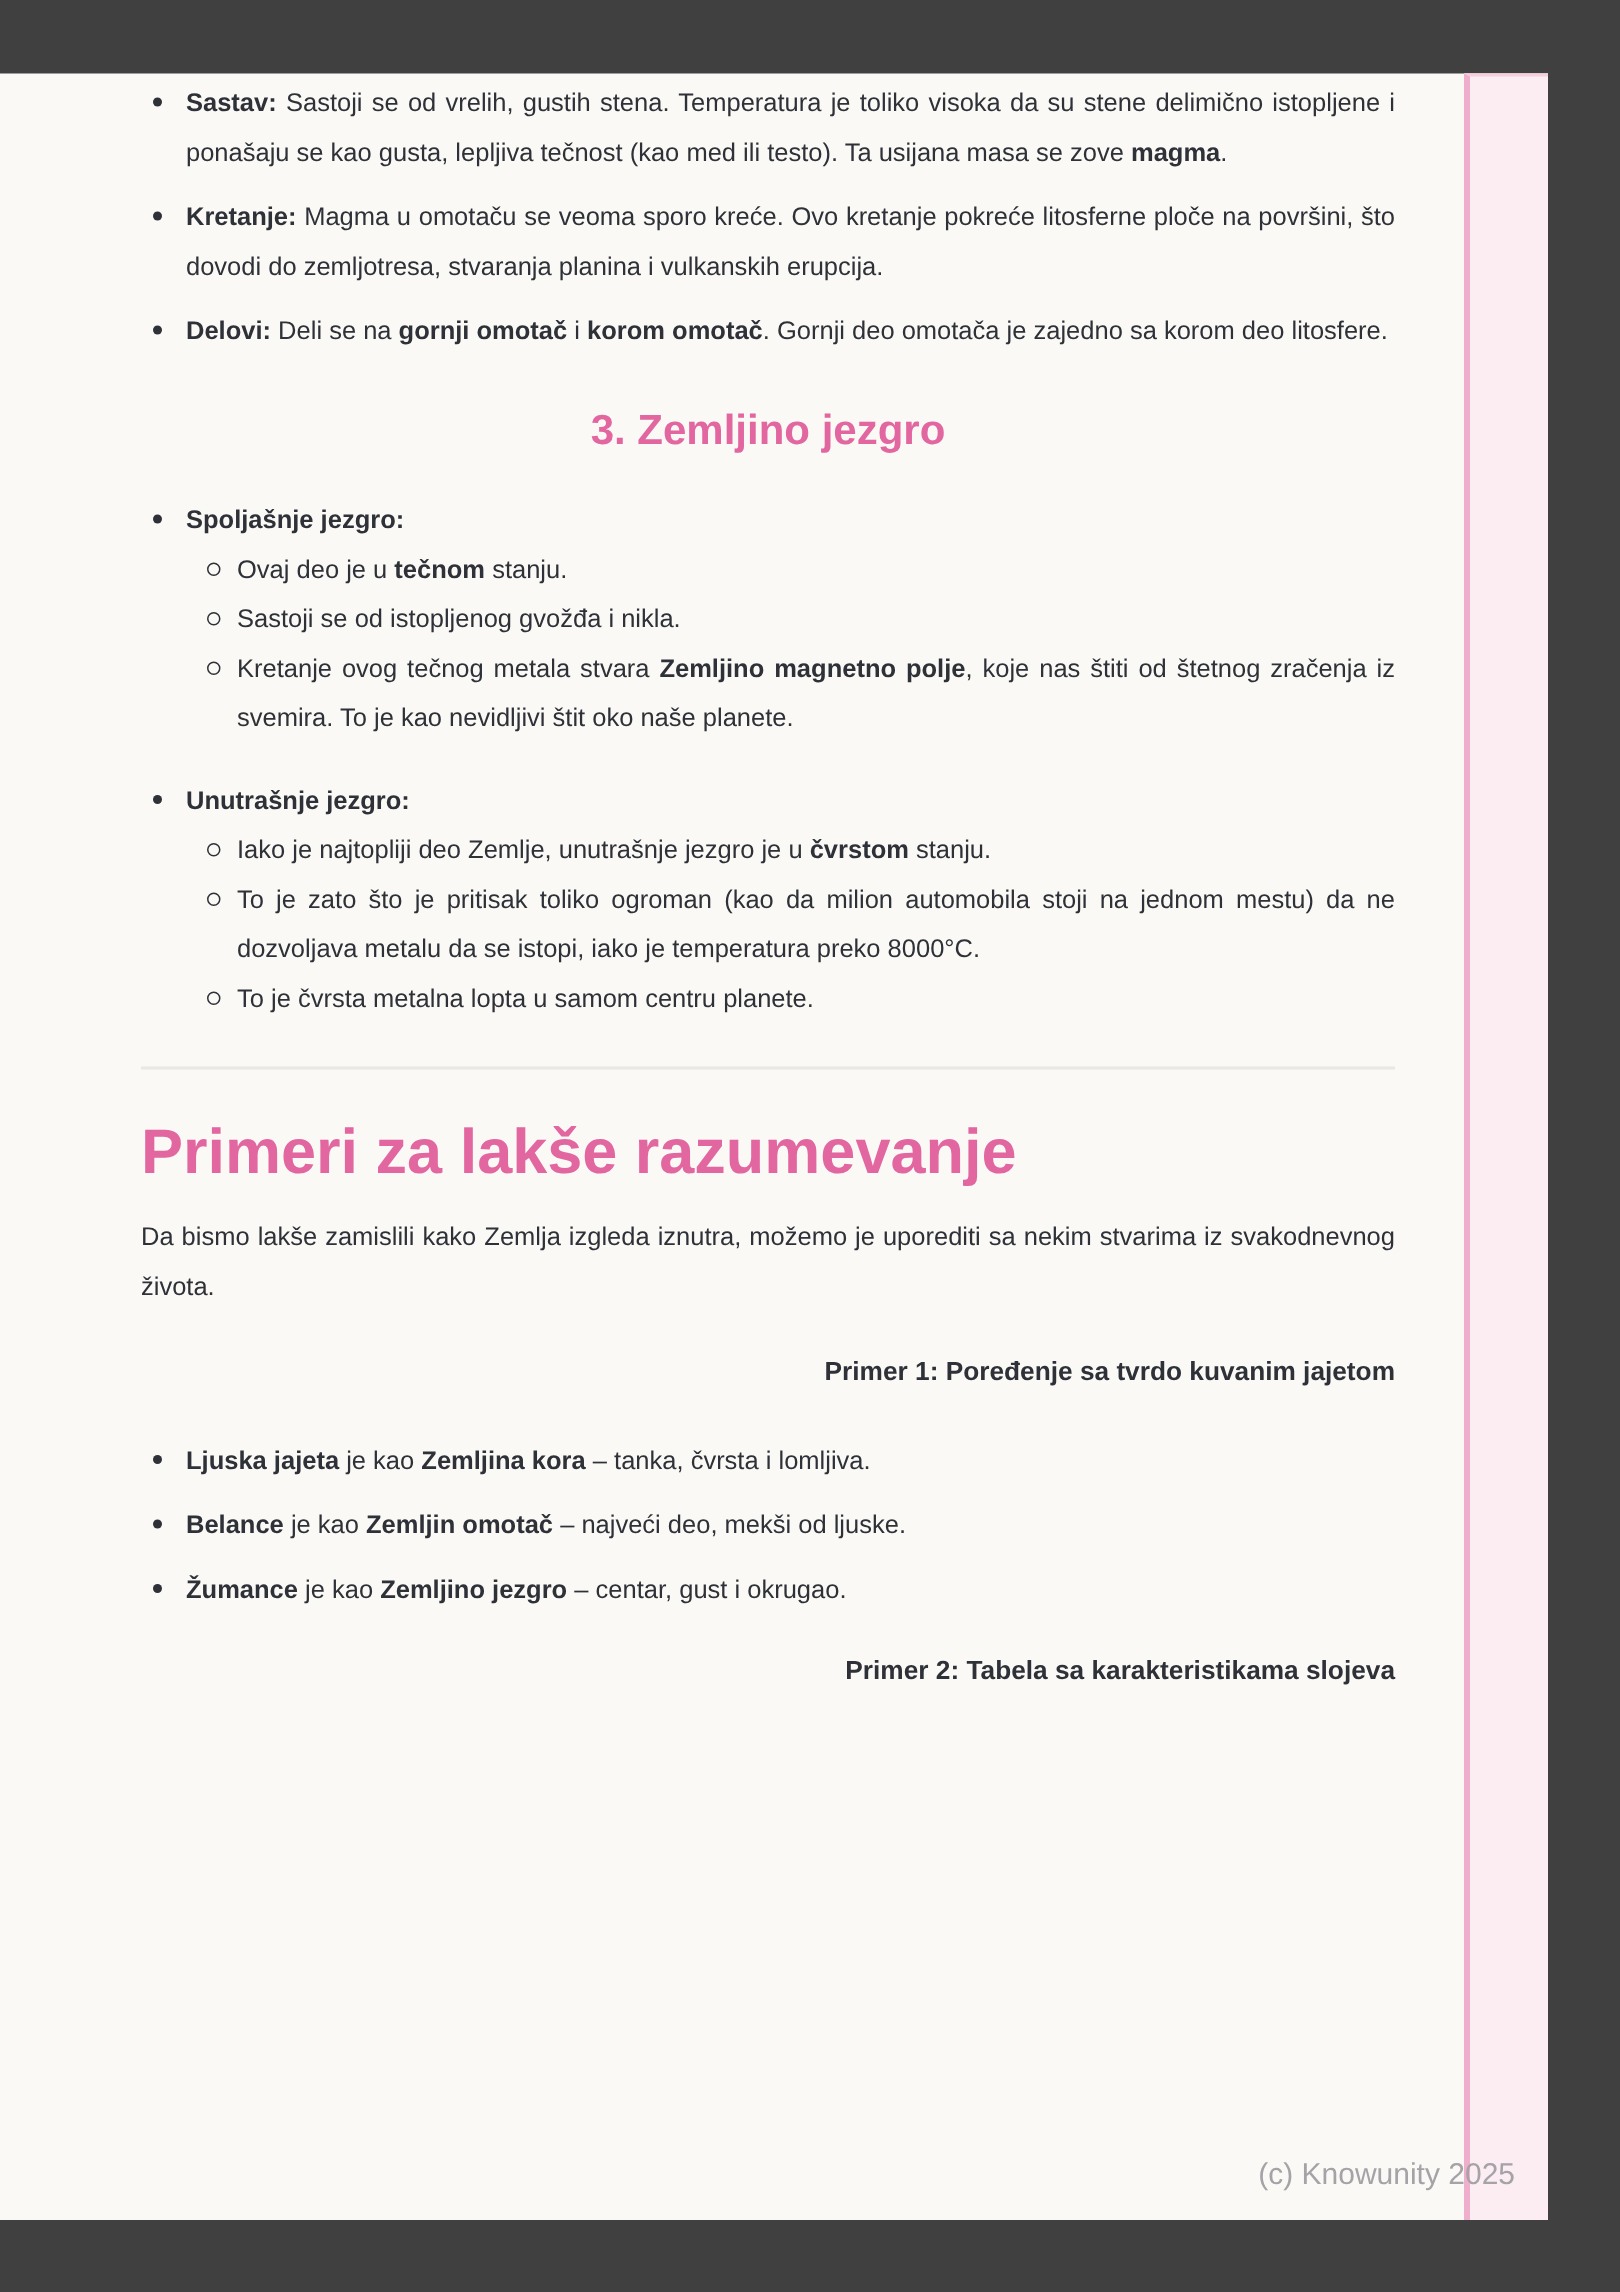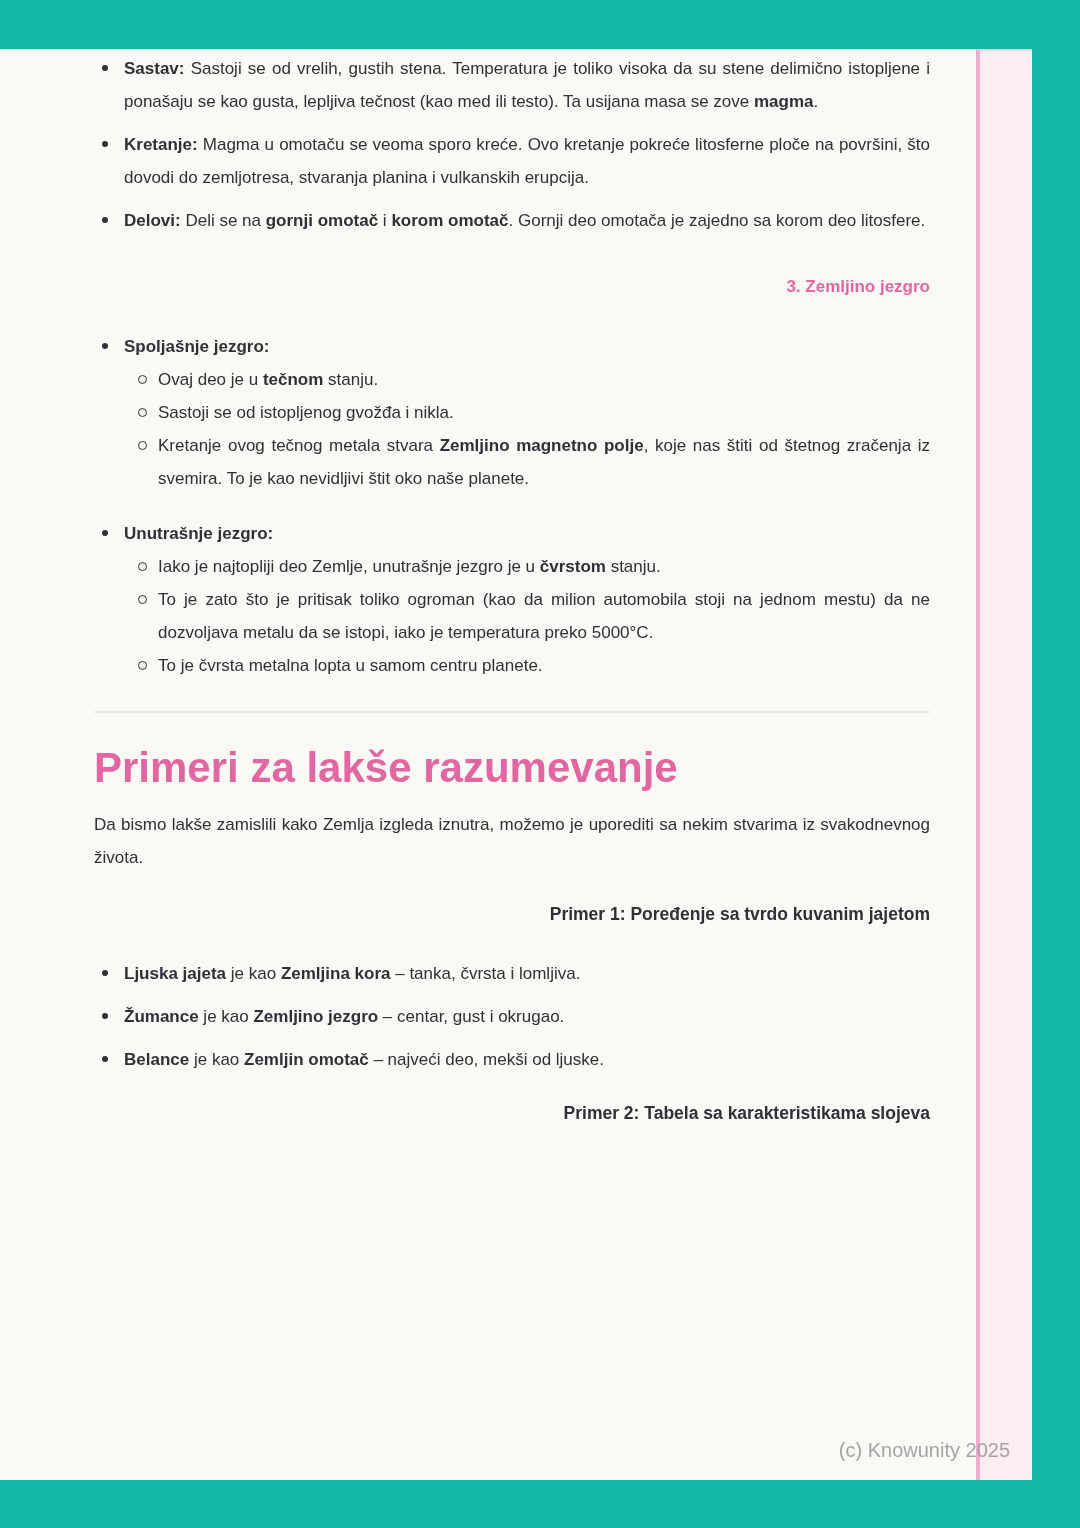--- a/index.html
+++ b/index.html
@@ -2,21 +2,21 @@
 <html><head>
 <meta charset="utf-8">
 <style>
   html, body {
     margin: 0; padding: 0;
     width: 1080px; height: 1528px;
     background: #ffffff;
     overflow: hidden;
     font-family: "Liberation Sans", sans-serif;
   }
-  .canvas { position: relative; width: 1080px; height: 1528px; background: #14b8a6; }
+  .canvas { position: relative; width: 1080px; height: 1528px; background: #404040; }
   .page {
     position: absolute; left: 0; top: 49px;
     width: 1032px; height: 1431px;
     background: #faf9f5;
   }
   .stripe {
     position: absolute; top: 0; right: 0; bottom: 0;
     width: 52px;
     background: #fbedf2;
     border-left: 4px solid #efaecb;
@@ -40,22 +40,22 @@
   .ring {
     position: absolute; left: 44px; top: 12px;
     width: 9px; height: 9px; box-sizing: border-box;
     border: 1.5px solid #2e3138; border-radius: 50%;
     background: transparent;
   }
   .b { font-weight: 700; }
   .list-a .item + .item { margin-top: 10px; }
   h3.section-heading {
     margin: 33px 0 23px;
-    font-size: 17px; line-height: 34px; font-weight: 700;
-    color: #e2669f; text-align: right;
+    font-size: 28px; line-height: 34px; font-weight: 700;
+    color: #e2669f; text-align: center;
   }
   p.body-para { margin: 0; text-align: justify; }
   .list-b { margin-top: 26px; }
   .list-b .group + .group { margin-top: 22px; }
   .group-head { position: relative; padding-left: 30px; font-weight: 700; }
   .sub + .sub { }
   .divider {
     margin-top: 29px;
     border: none; border-top: 2px solid #e9e8e4;
     height: 0; width: 100%;
@@ -131,21 +131,21 @@
           <div class="group-head">
             <span class="dot"></span>
             <span class="seg b">Unutrašnje jezgro:</span>
           </div>
           <div class="sub">
             <span class="ring"></span>
             <span class="seg">Iako je najtopliji deo Zemlje, unutrašnje jezgro je u </span><span class="seg b">čvrstom</span><span class="seg"> stanju.</span>
           </div>
           <div class="sub">
             <span class="ring"></span>
-            <span class="seg">To je zato što je pritisak toliko ogroman (kao da milion automobila stoji na jednom mestu) da ne dozvoljava metalu da se istopi, iako je temperatura preko 5000°C.</span>
+            <span class="seg">To je zato što je pritisak toliko ogroman (kao da milion automobila stoji na jednom mestu) da ne dozvoljava metalu da se istopi, iako je temperatura preko 8000°C.</span>
           </div>
           <div class="sub">
             <span class="ring"></span>
             <span class="seg">To je čvrsta metalna lopta u samom centru planete.</span>
           </div>
         </div>
 
       </div>
 
       <div class="divider"></div>
@@ -156,25 +156,25 @@
 
       <h4 class="sub-heading">Primer 1: Poređenje sa tvrdo kuvanim jajetom</h4>
 
       <div class="list-c">
         <div class="item">
           <span class="dot"></span>
           <span class="seg b">Ljuska jajeta</span><span class="seg"> je kao </span><span class="seg b">Zemljina kora</span><span class="seg"> – tanka, čvrsta i lomljiva.</span>
         </div>
         <div class="item">
           <span class="dot"></span>
-          <span class="seg b">Žumance</span><span class="seg"> je kao </span><span class="seg b">Zemljino jezgro</span><span class="seg"> – centar, gust i okrugao.</span>
+          <span class="seg b">Belance</span><span class="seg"> je kao </span><span class="seg b">Zemljin omotač</span><span class="seg"> – najveći deo, mekši od ljuske.</span>
         </div>
         <div class="item">
           <span class="dot"></span>
-          <span class="seg b">Belance</span><span class="seg"> je kao </span><span class="seg b">Zemljin omotač</span><span class="seg"> – najveći deo, mekši od ljuske.</span>
+          <span class="seg b">Žumance</span><span class="seg"> je kao </span><span class="seg b">Zemljino jezgro</span><span class="seg"> – centar, gust i okrugao.</span>
         </div>
       </div>
 
       <h4 class="sub-heading second">Primer 2: Tabela sa karakteristikama slojeva</h4>
 
     </div>
 
     <div class="watermark">(c) Knowunity 2025</div>
   </div>
 </div>

